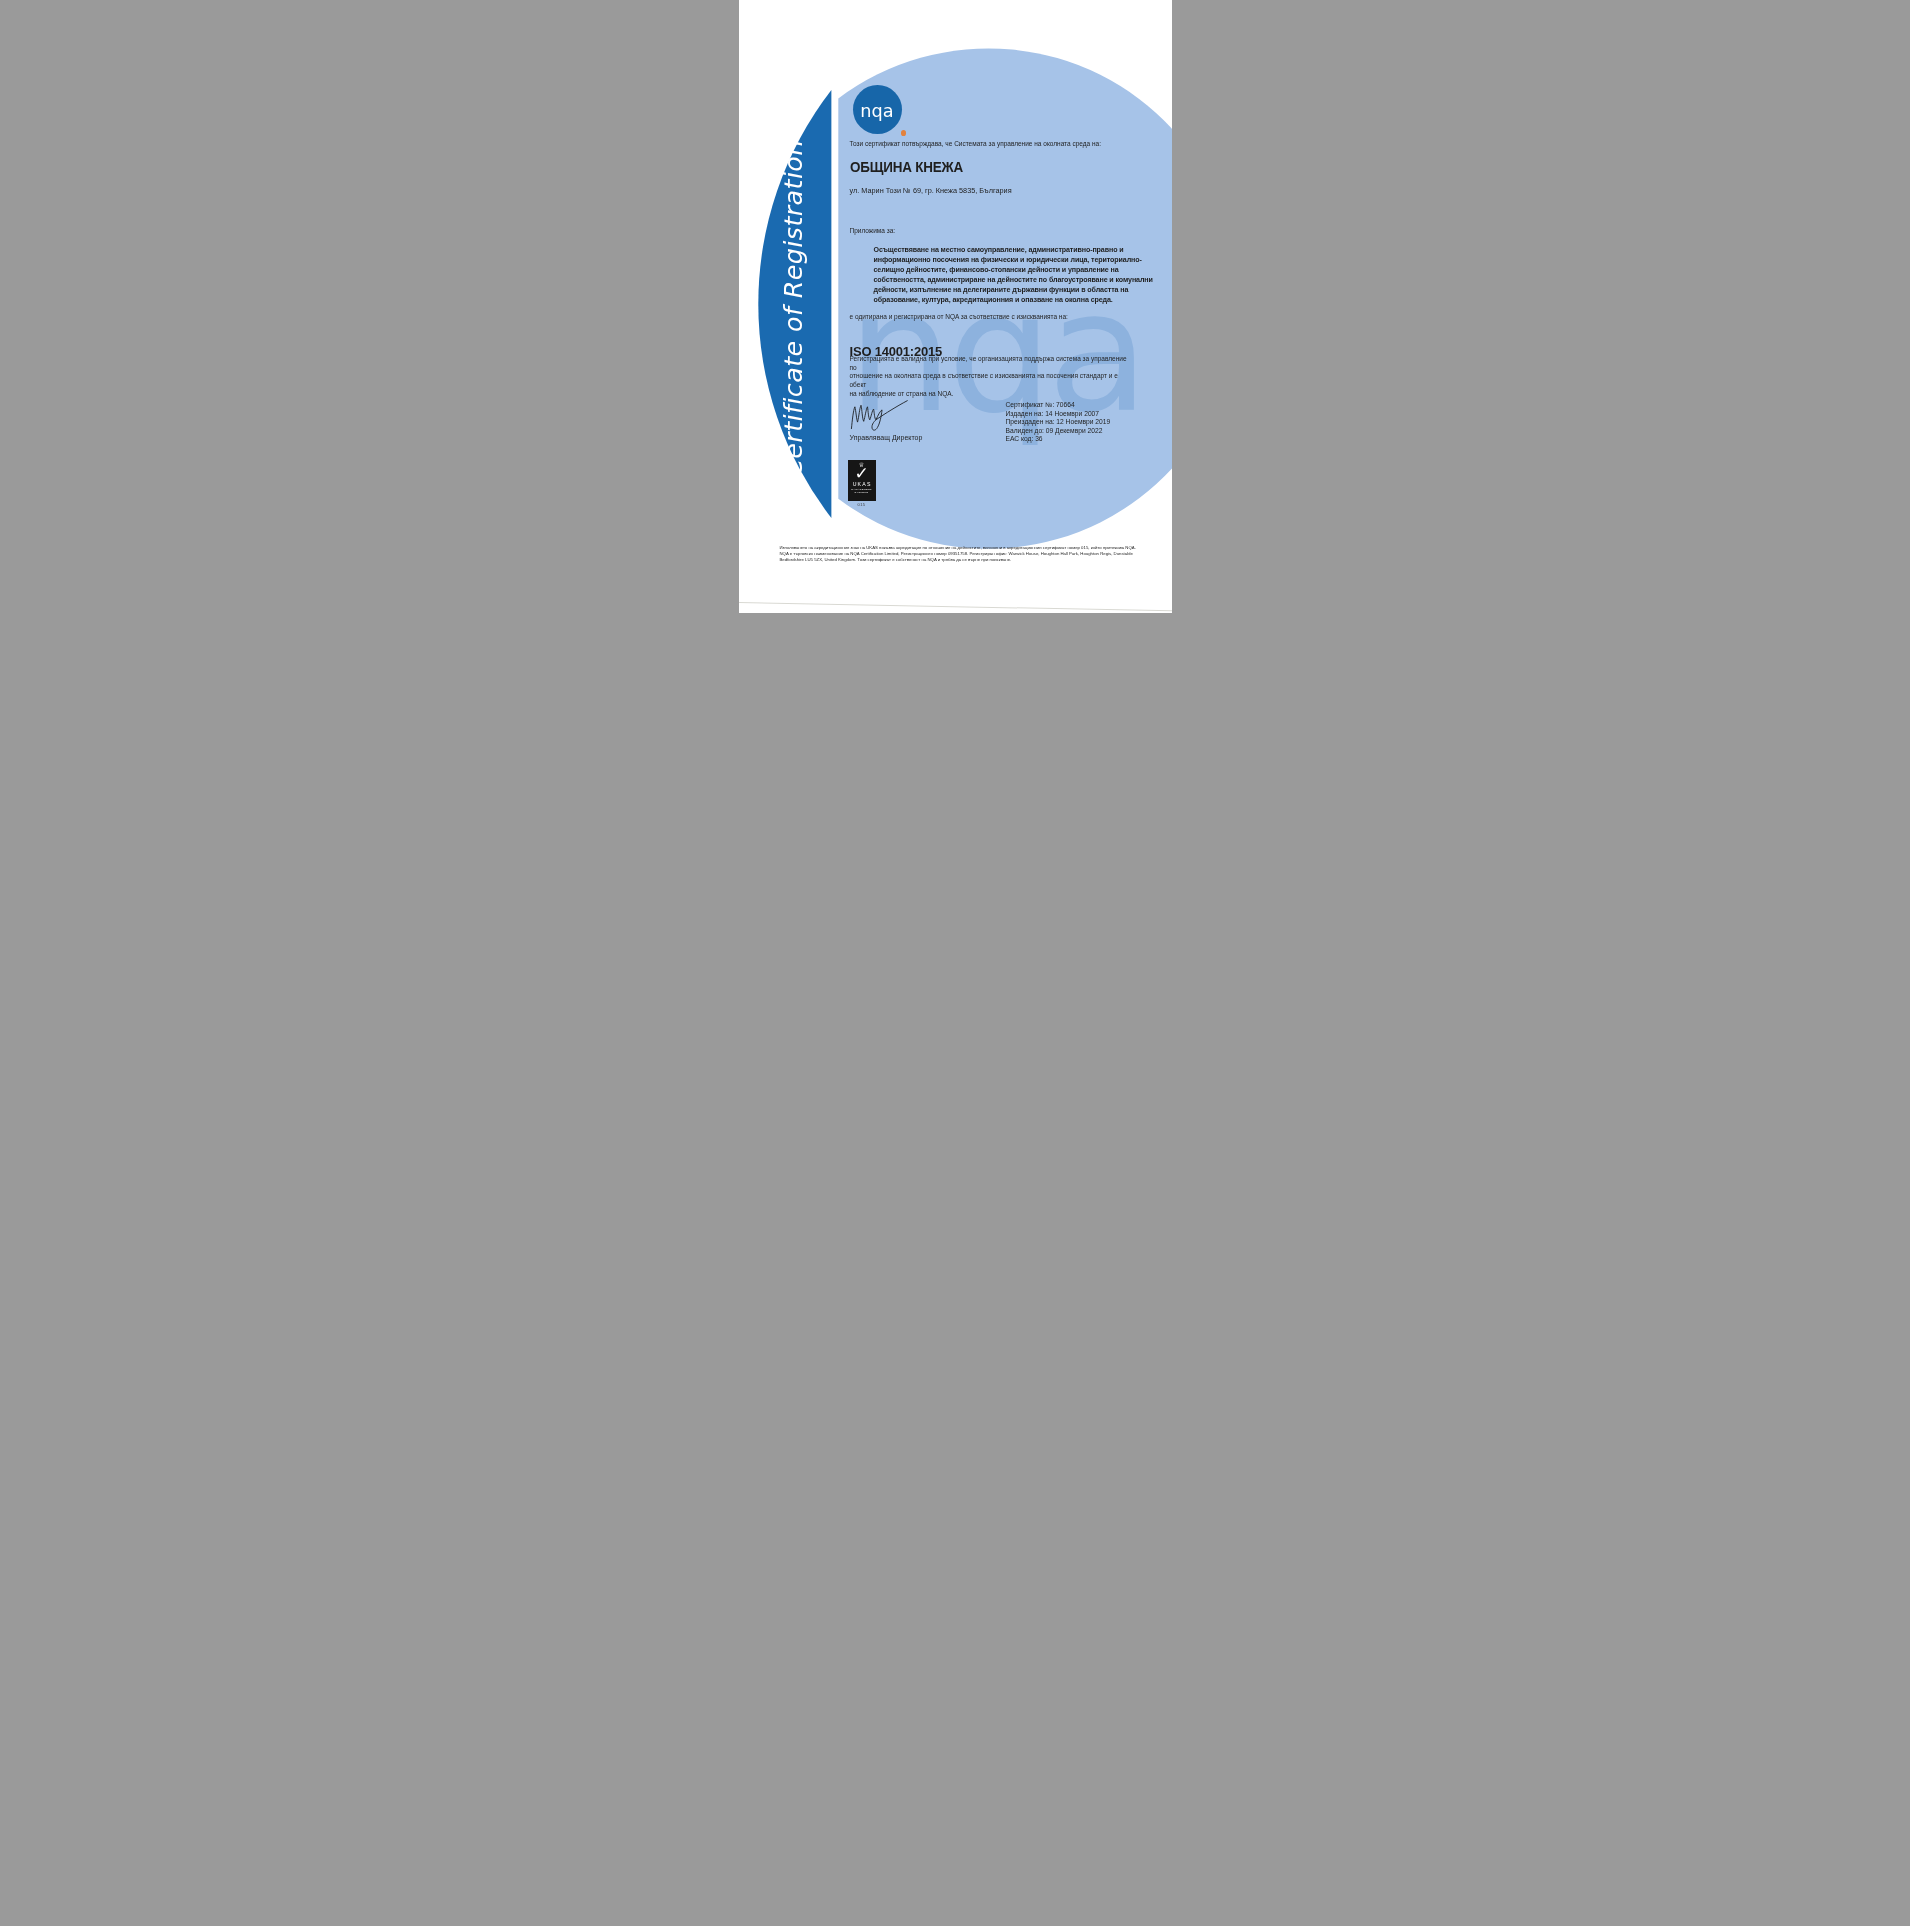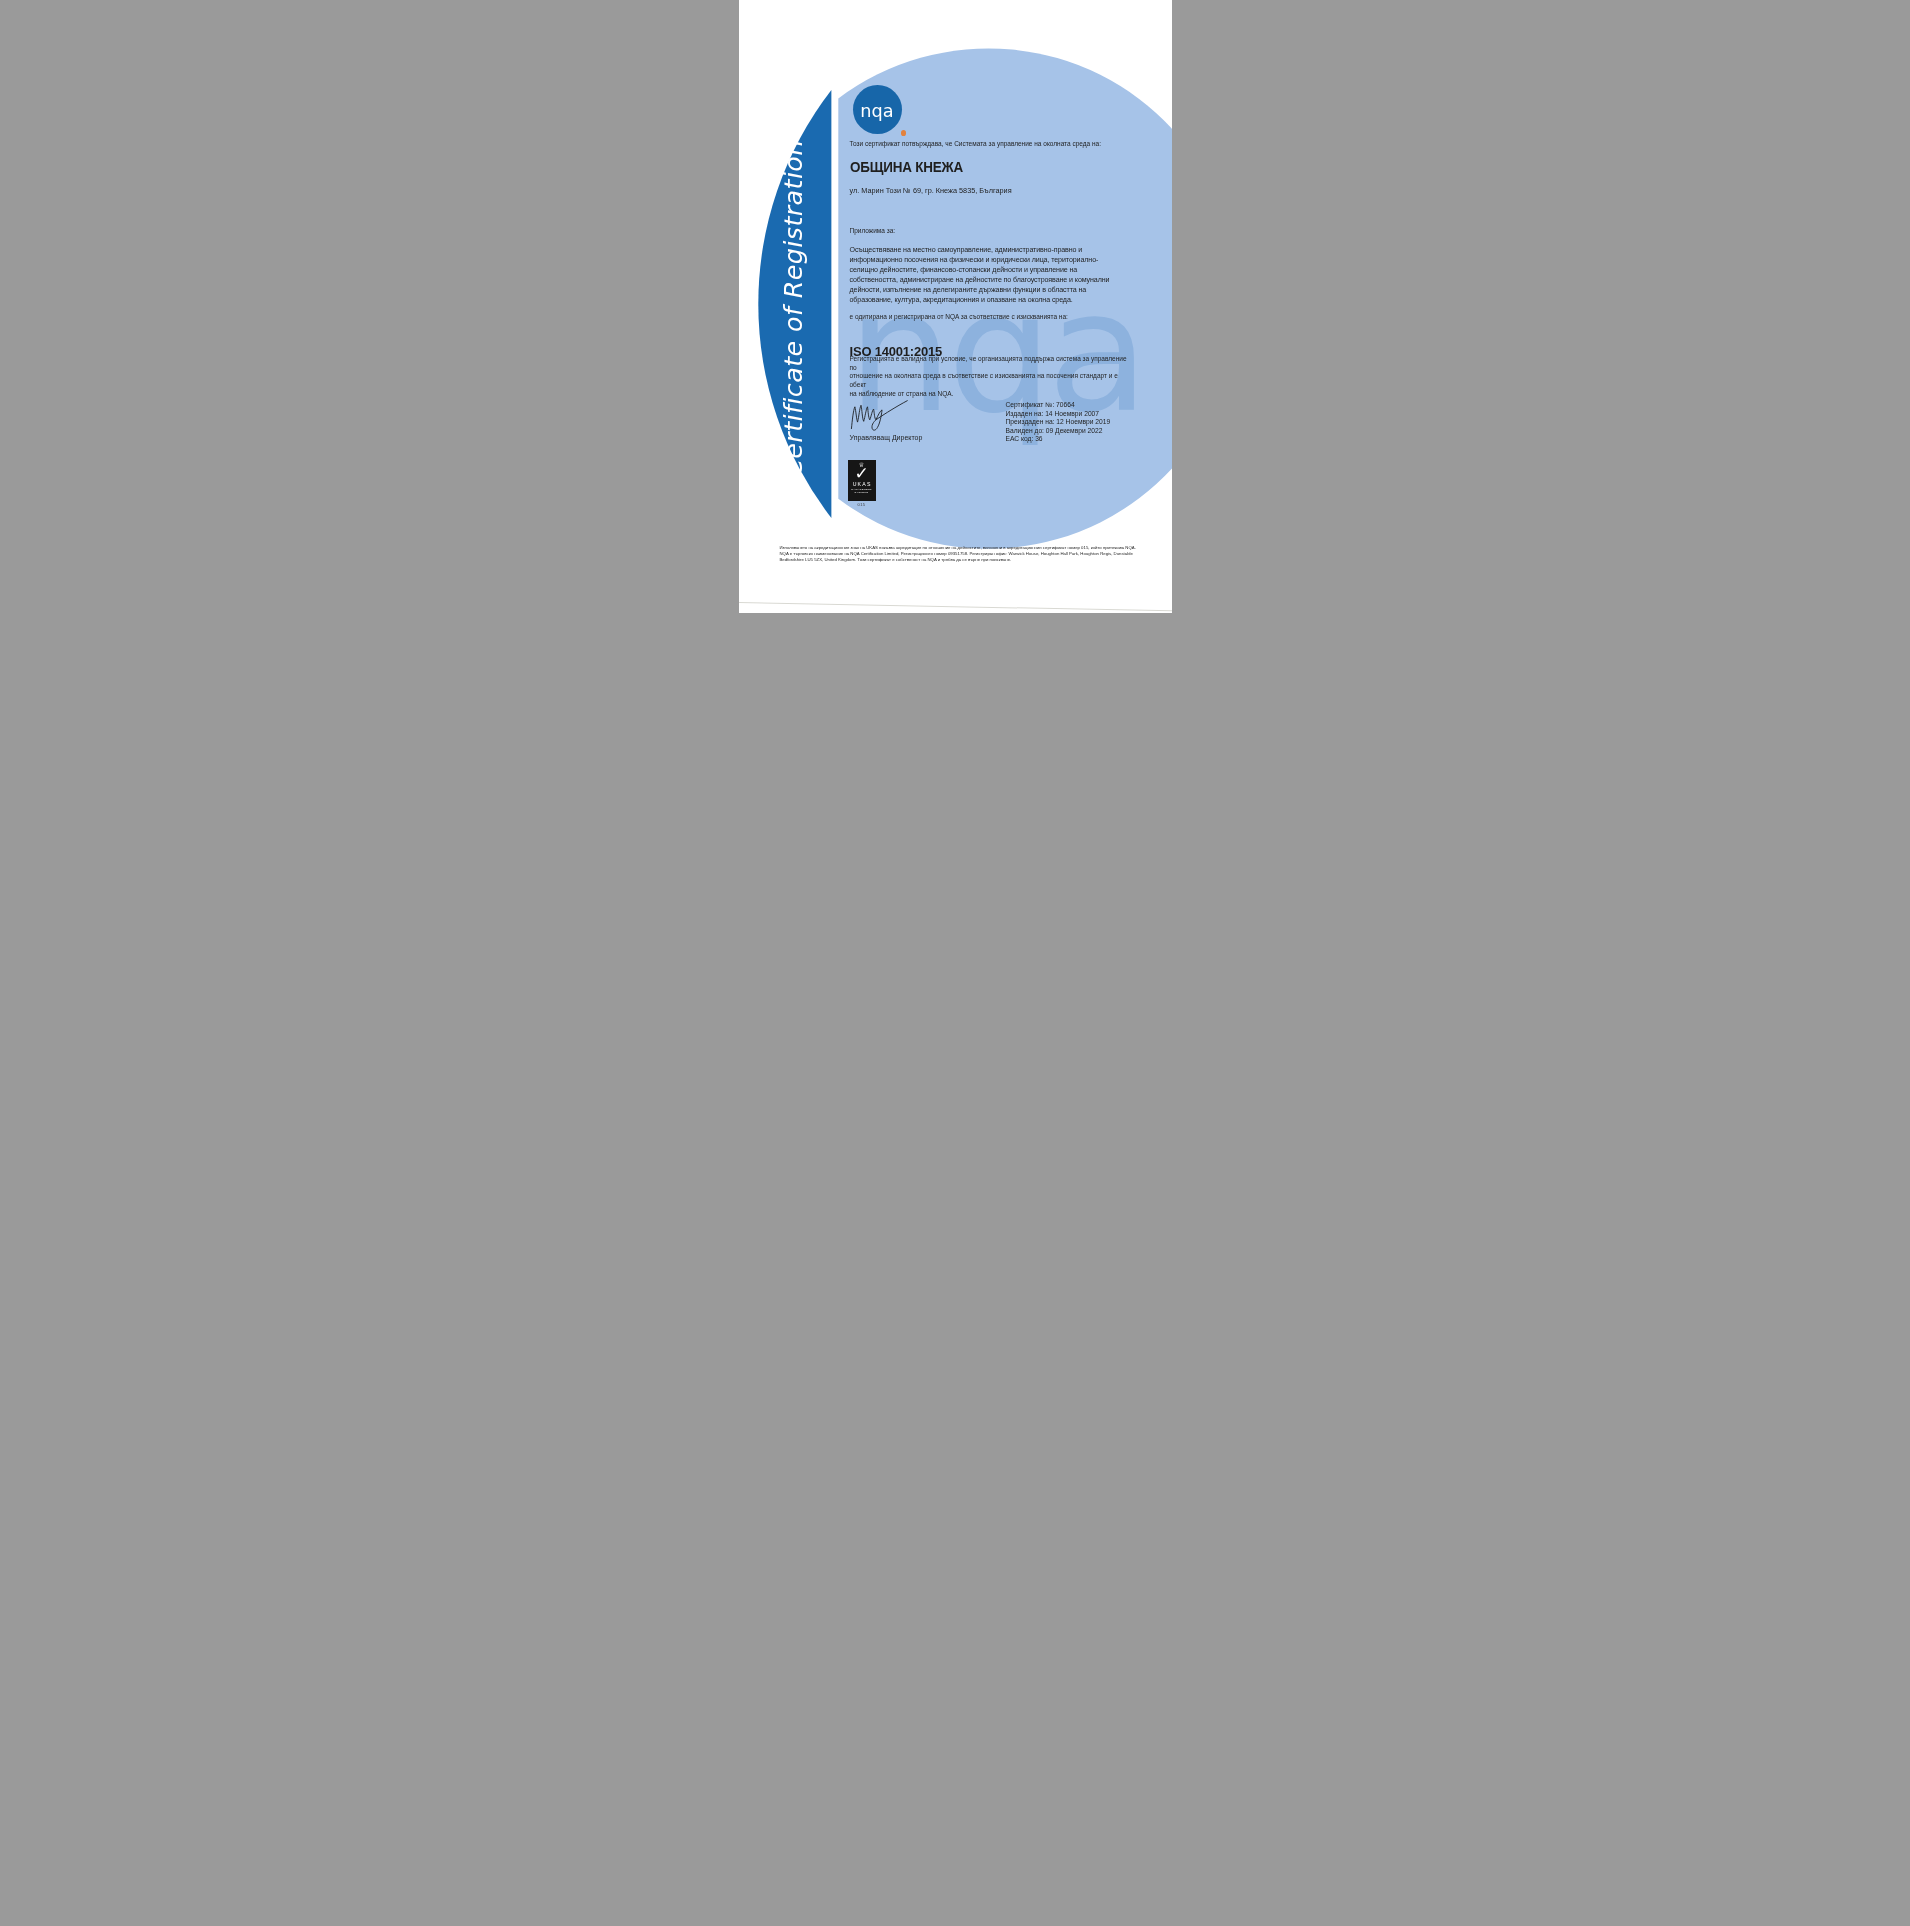--- a/index.html
+++ b/index.html
@@ -37,22 +37,22 @@
     position:absolute; left:162px; top:130px; width:5.4px; height:6.2px;
     border-radius:50%; background:#e2823e;
   }
 
   .txt { position:absolute; left:111px; }
   .intro-line   { top:140px; font-size:6.5px; }
   .company-name { top:159px; font-size:14.3px; font-weight:bold; letter-spacing:-0.2px;
                   transform:scaleX(0.94); transform-origin:left top; white-space:nowrap; }
   .company-address { top:186px; font-size:7.3px; }
   .applicable-label{ top:227px; font-size:6.5px; }
-  .scope { top:245px; font-size:7.1px; font-weight:normal; line-height:10px; width:312px;
-           letter-spacing:-0.1px; }
+  .scope { top:245px; font-size:7.1px; font-weight:bold; line-height:10px; width:312px;
+           letter-spacing:-0.1px;margin-left:24px; }
   .audited-line { top:313px; font-size:6.5px; }
   .standard-title { top:328px; font-size:13px; font-weight:bold; letter-spacing:-0.2px;margin-top:16px; }
   .validity { top:355px; font-size:6.5px; line-height:8.7px; width:285px; }
   .signature-svg { position:absolute; left:109px; top:395px; }
   .director-title { top:434px; font-size:7px; }
 
   .details { position:absolute; left:267px; top:401px; font-size:6.7px; line-height:8.6px; }
 
   .ukas-badge {
     position:absolute; left:109px; top:460px; width:28px; height:41px;

